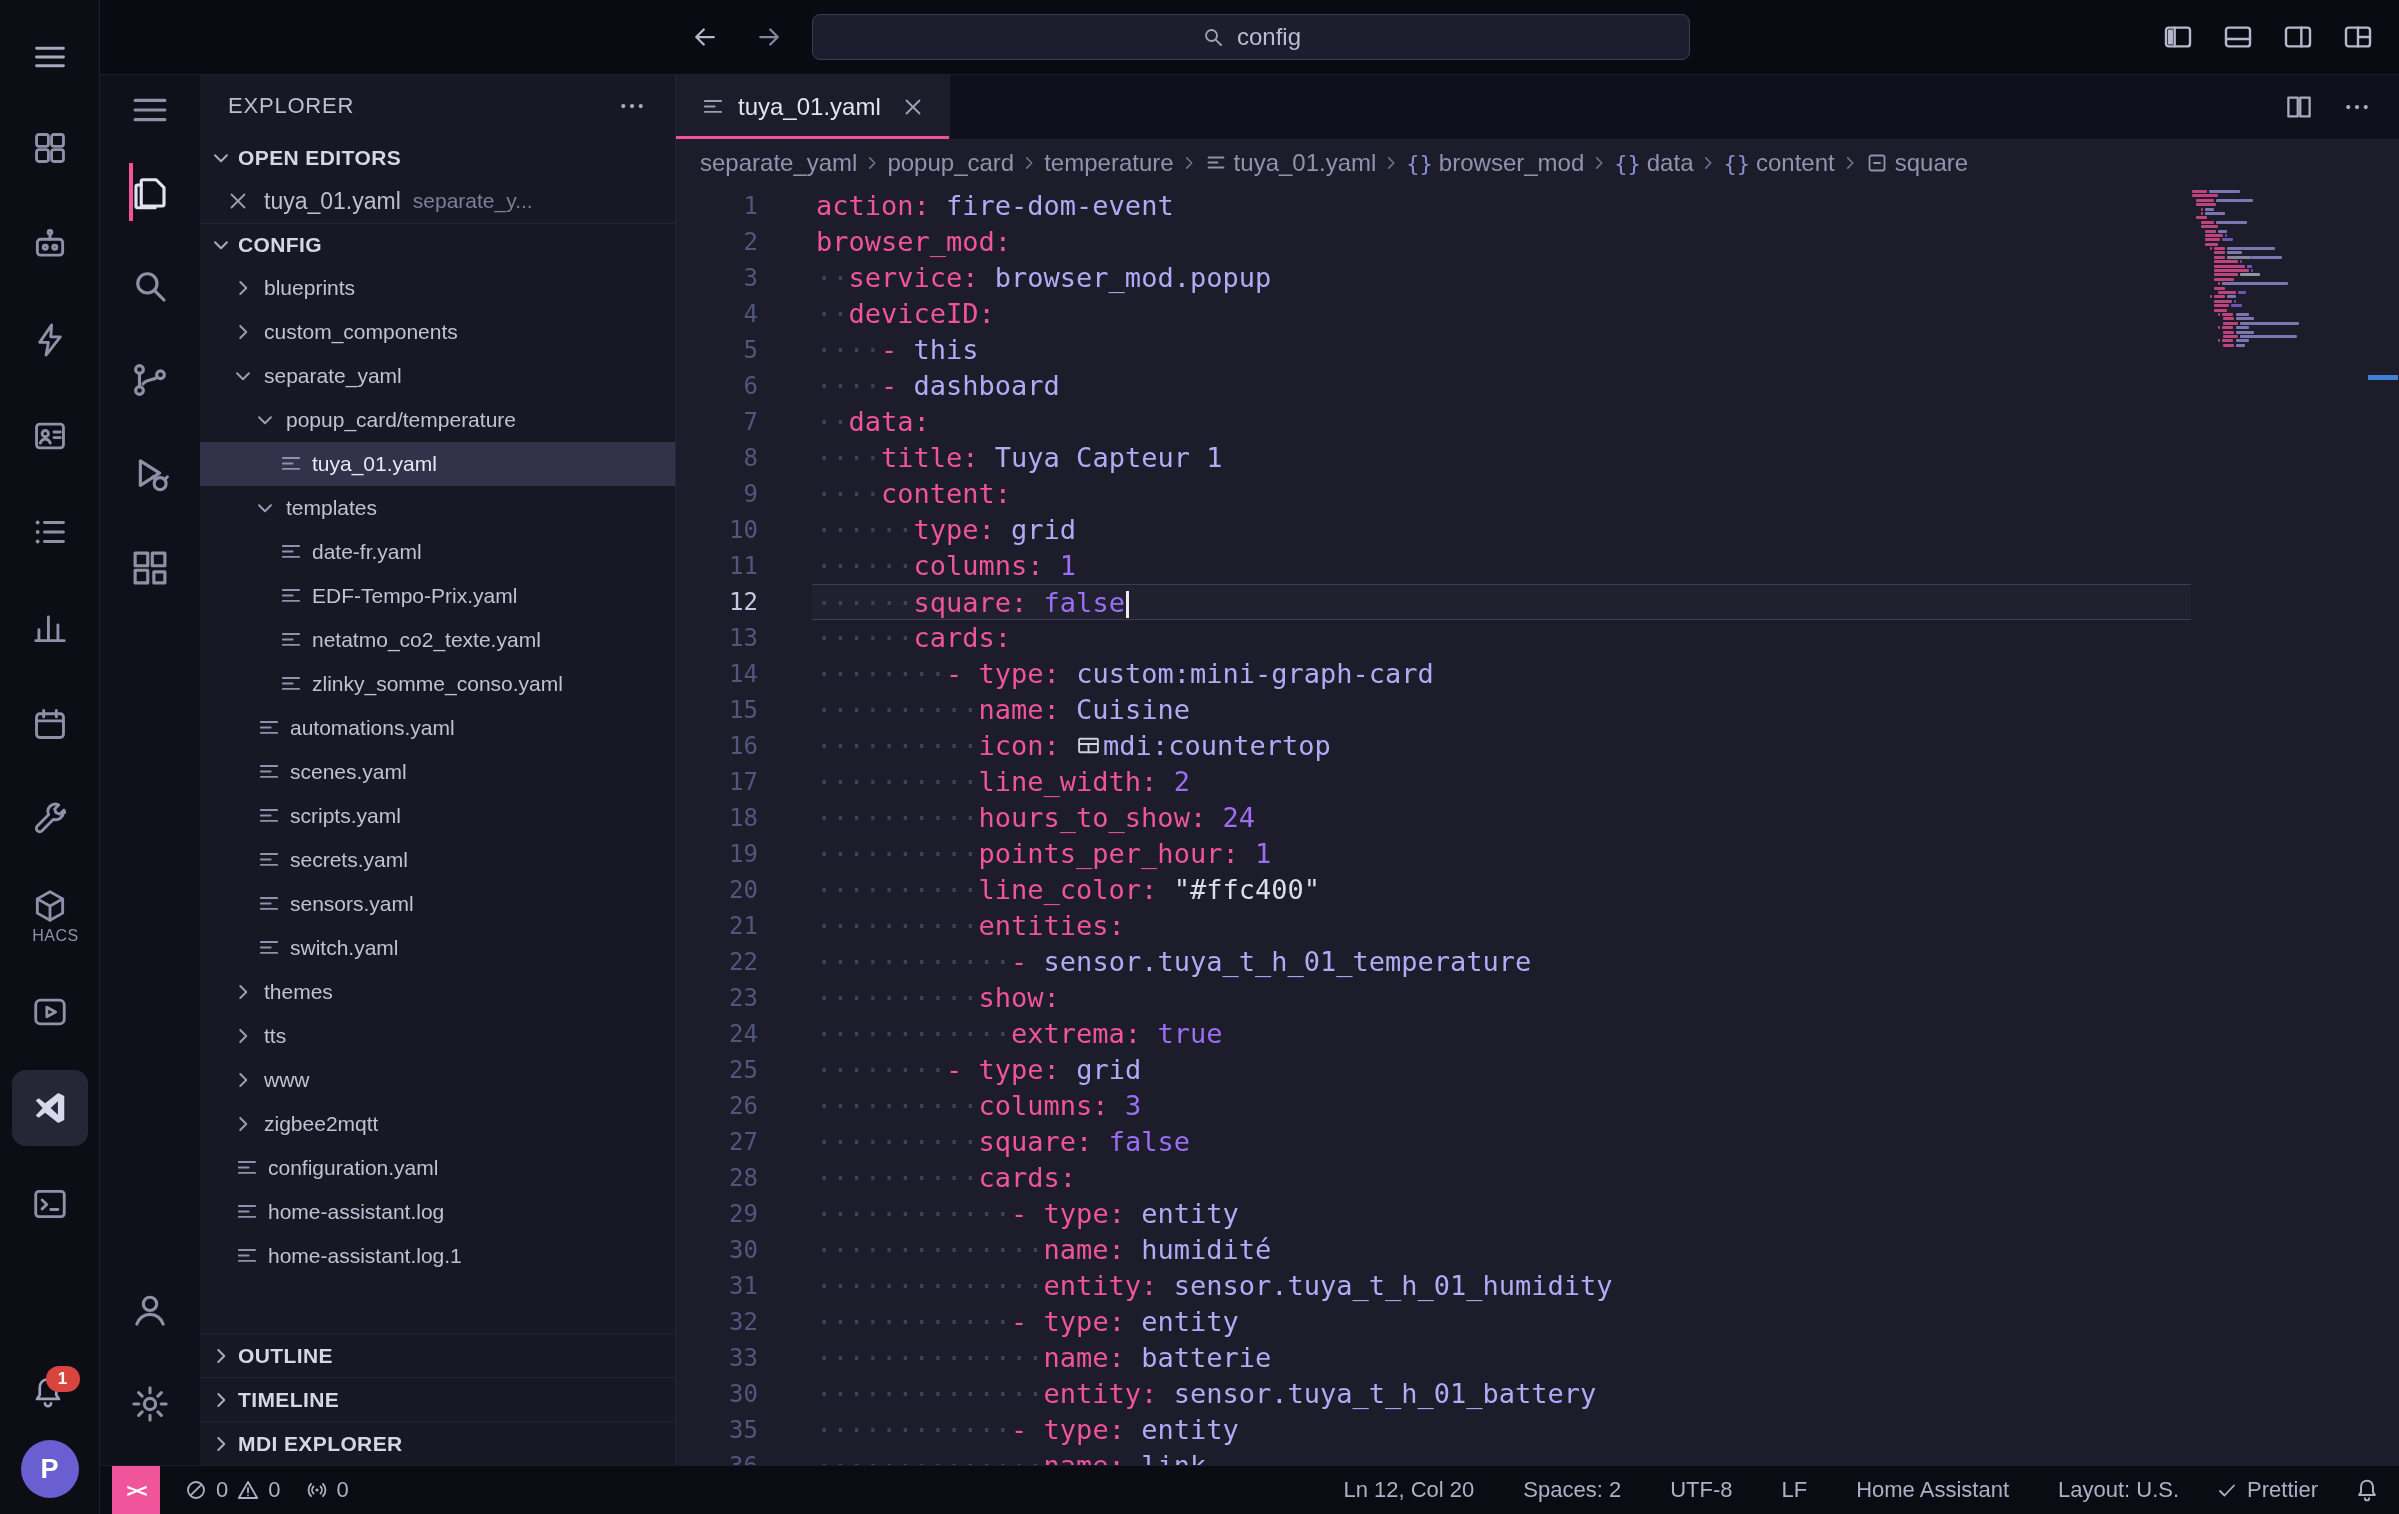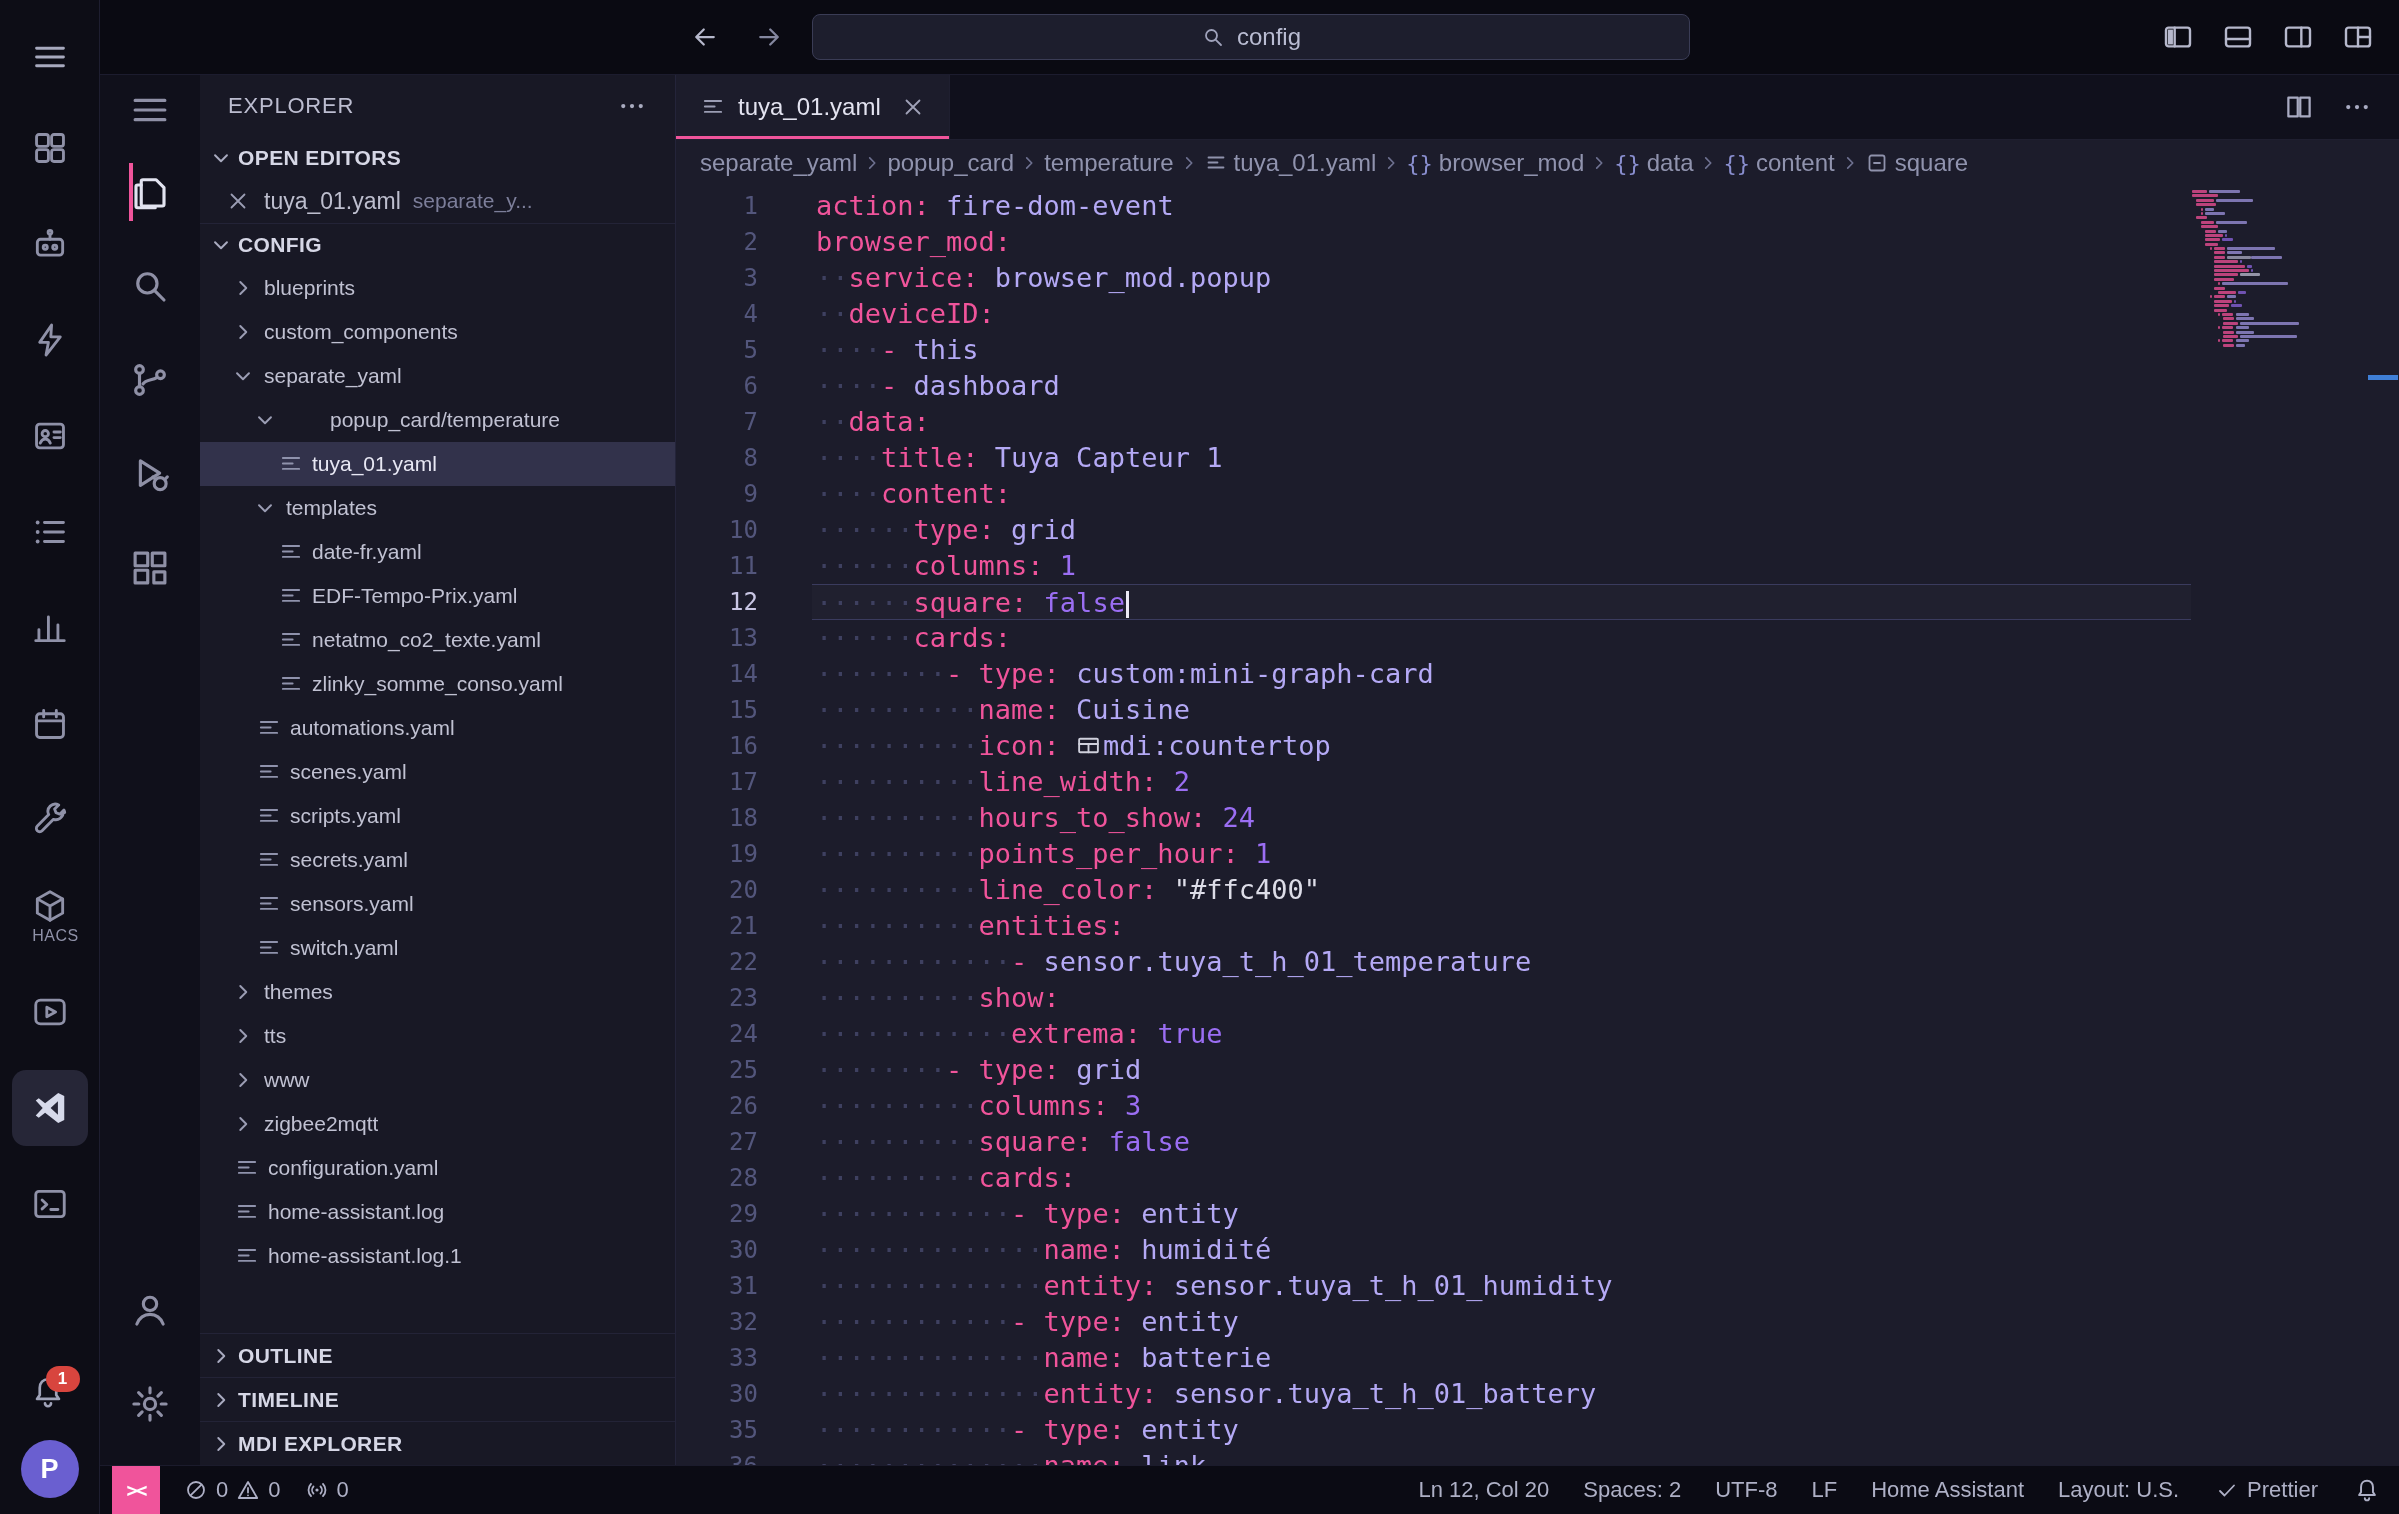--- a/index.html
+++ b/index.html
@@ -442,21 +442,21 @@
               <span class="tree-label">custom_components</span>
             </div>
             <div class="tree-row" style="padding-left: 30px;">
               <span class="icon tree-chev">
                 <svg viewBox="0 0 24 24" fill="none" stroke="currentColor" stroke-width="1.8" stroke-linecap="round" stroke-linejoin="round">
                   <path d="M6.5 9.5l5.5 5.5 5.5-5.5"></path>
                 </svg>
               </span>
               <span class="tree-label">separate_yaml</span>
             </div>
-            <div class="tree-row" style="padding-left: 52px; gap: 44px;">
+            <div class="tree-row" style="padding-left: 52px;">
               <span class="icon tree-chev">
                 <svg viewBox="0 0 24 24" fill="none" stroke="currentColor" stroke-width="1.8" stroke-linecap="round" stroke-linejoin="round">
                   <path d="M6.5 9.5l5.5 5.5 5.5-5.5"></path>
                 </svg>
               </span>
               <span class="tree-label">popup_card/temperature</span>
             </div>
             <div class="tree-row selected" style="padding-left: 74px;">
               <span class="icon file-ico">
                 <svg viewBox="0 0 24 24" fill="none" stroke="currentColor" stroke-width="1.8" stroke-linecap="round" stroke-linejoin="round">
@@ -850,21 +850,21 @@
       <div class="sb-group">
         <span class="icon">
             <svg viewBox="0 0 24 24" fill="none" stroke="currentColor" stroke-width="1.8" stroke-linecap="round" stroke-linejoin="round">
               <circle cx="12" cy="12" r="1.6" fill="currentColor" stroke="none"></circle>
               <path d="M8.5 15.5a5 5 0 0 1 0-7M15.5 8.5a5 5 0 0 1 0 7M6 18a8.5 8.5 0 0 1 0-12M18 6a8.5 8.5 0 0 1 0 12"></path>
             </svg>
           </span>
         <span>0</span>
       </div>
       <div class="sb-right">
-        <span id="sb-items" style="display:flex;gap:34px;align-items:center;">
+        <span id="sb-items" style="display:flex;gap:49px;align-items:center;">
             <span class="sb-item">Ln 12, Col 20</span>
             <span class="sb-item">Spaces: 2</span>
             <span class="sb-item">UTF-8</span>
             <span class="sb-item">LF</span>
             <span class="sb-item">Home Assistant</span>
             <span class="sb-item">Layout: U.S.</span>
           </span>
         <span class="sb-item">
           <span class="icon">
               <svg viewBox="0 0 24 24" fill="none" stroke="currentColor" stroke-width="1.8" stroke-linecap="round" stroke-linejoin="round">

